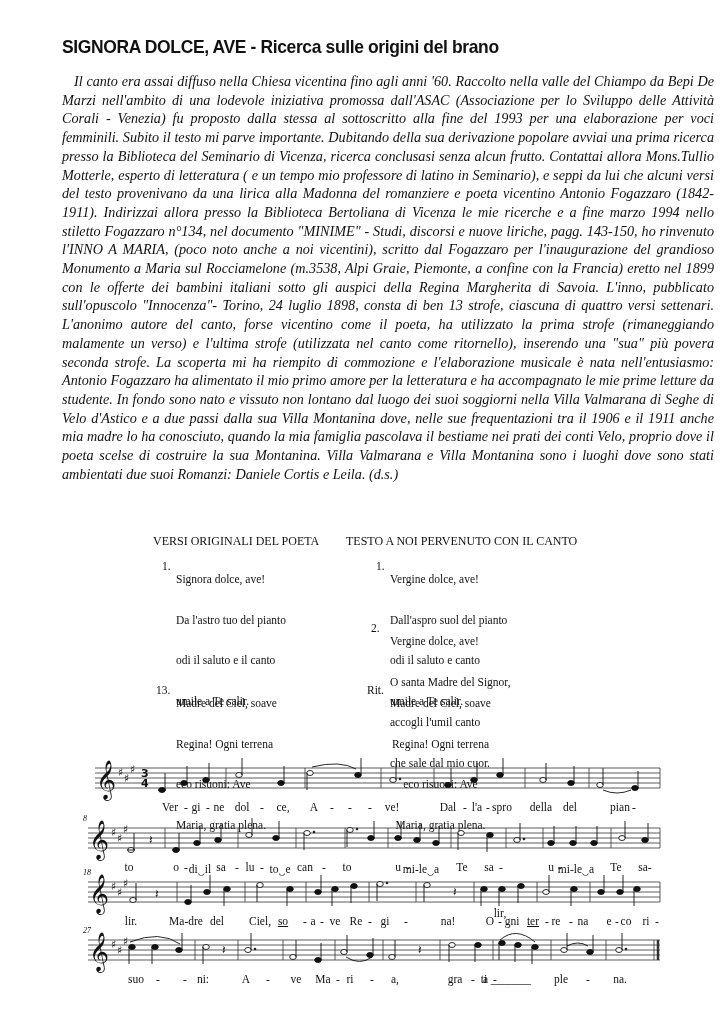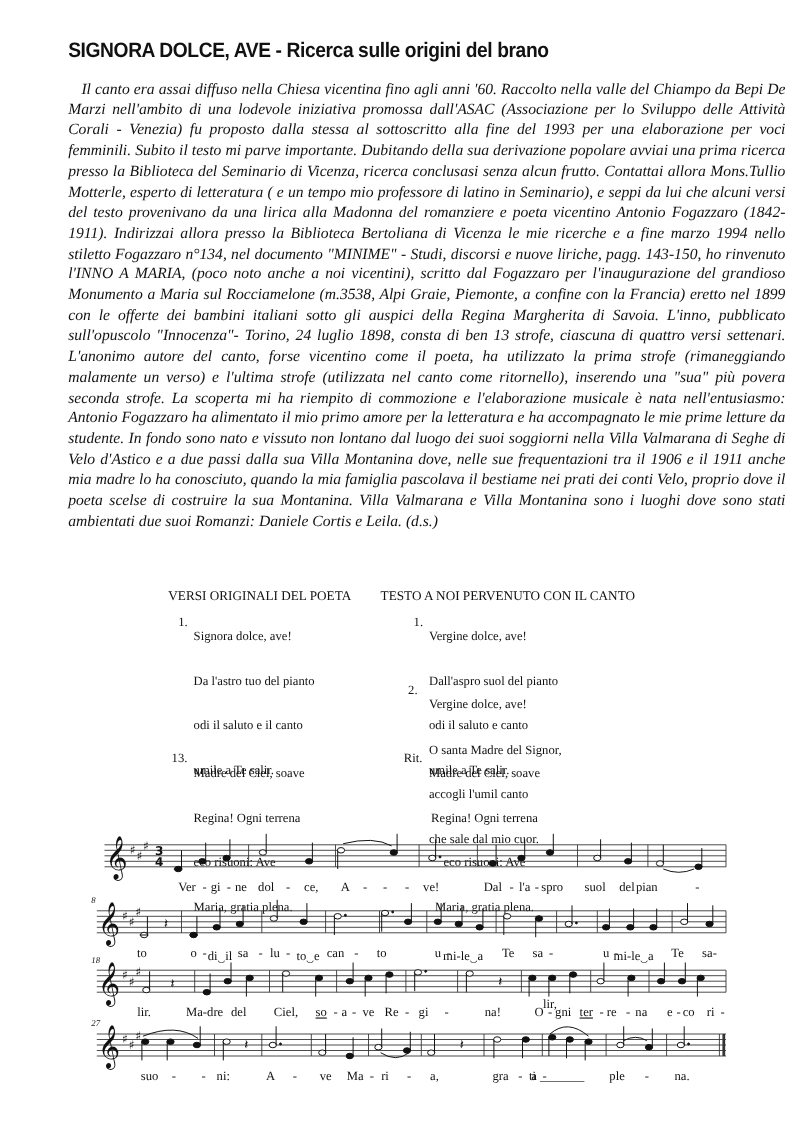--- a/index.html
+++ b/index.html
@@ -372,23 +372,23 @@
       <span class="lyric" style="left: 314px; top: 61px;">A</span>
       <span class="lyric" style="left: 332px; top: 61px;">-</span>
       <span class="lyric" style="left: 350px; top: 61px;">-</span>
       <span class="lyric" style="left: 370px; top: 61px;">-</span>
       <span class="lyric" style="left: 392px; top: 61px;">ve!</span>
       <span class="lyric" style="left: 448px; top: 61px;">Dal</span>
       <span class="lyric" style="left: 465px; top: 61px;">-</span>
       <span class="lyric" style="left: 477px; top: 61px;">l'a</span>
       <span class="lyric" style="left: 488px; top: 61px;">-</span>
       <span class="lyric" style="left: 502px; top: 61px;">spro</span>
-      <span class="lyric" style="left: 541px; top: 61px;">suol</span>
+      <span class="lyric" style="left: 541px; top: 61px;">della</span>
       <span class="lyric" style="left: 570px; top: 61px;">del</span>
-      <span class="lyric" style="left: 588px; top: 61px;">pian</span>
+      <span class="lyric" style="left: 600px; top: 61px; padding-left: 40px;">pian</span>
       <span class="lyric" style="left: 634px; top: 61px;">-</span>
       <span class="lyric" style="left: 129px; top: 121px;">to</span>
       <span class="lyric" style="left: 176px; top: 121px;">o</span>
       <span class="lyric" style="left: 186px; top: 121px;">-</span>
       <span class="lyric" style="left: 200px; top: 121px;">di‿il</span>
       <span class="lyric" style="left: 221px; top: 121px;">sa</span>
       <span class="lyric" style="left: 237px; top: 121px;">-</span>
       <span class="lyric" style="left: 250px; top: 121px;">lu</span>
       <span class="lyric" style="left: 262px; top: 121px;">-</span>
       <span class="lyric" style="left: 276px; top: 121px; padding-left: 8px;">to‿e</span>
@@ -404,21 +404,21 @@
       <span class="lyric" style="left: 500px; top: 121px; margin-top: 46px;">lir,</span>
       <span class="lyric" style="left: 551px; top: 121px;">u</span>
       <span class="lyric" style="left: 560px; top: 121px;">-</span>
       <span class="lyric" style="left: 576px; top: 121px;">mi-le‿a</span>
       <span class="lyric" style="left: 616px; top: 121px;">Te</span>
       <span class="lyric" style="left: 645px; top: 121px;">sa-</span>
       <span class="lyric" style="left: 131px; top: 175px;">lir.</span>
       <span class="lyric" style="left: 186px; top: 175px;">Ma-dre</span>
       <span class="lyric" style="left: 217px; top: 175px;">del</span>
       <span class="lyric" style="left: 260px; top: 175px;">Ciel,</span>
-      <span class="lyric" style="left: 292px; top: 175px; text-decoration: underline;">so</span>
+      <span class="lyric" style="left: 283px; top: 175px; text-decoration: underline;">so</span>
       <span class="lyric" style="left: 305px; top: 175px;">-</span>
       <span class="lyric" style="left: 313px; top: 175px;">a</span>
       <span class="lyric" style="left: 322px; top: 175px;">-</span>
       <span class="lyric" style="left: 335px; top: 175px;">ve</span>
       <span class="lyric" style="left: 356px; top: 175px;">Re</span>
       <span class="lyric" style="left: 370px; top: 175px;">-</span>
       <span class="lyric" style="left: 385px; top: 175px;">gi</span>
       <span class="lyric" style="left: 406px; top: 175px;">-</span>
       <span class="lyric" style="left: 448px; top: 175px;">na!</span>
       <span class="lyric" style="left: 490px; top: 175px;">O</span>

